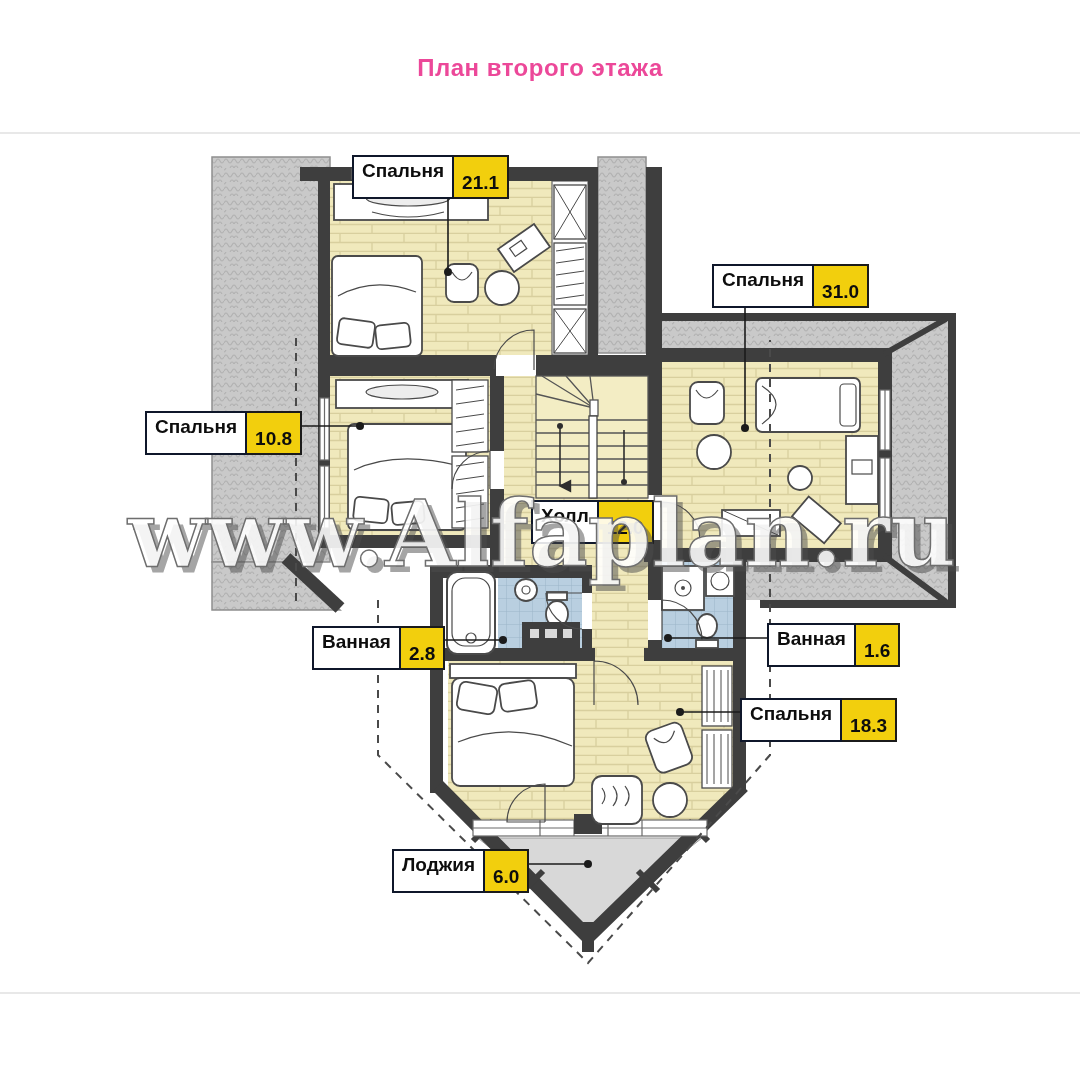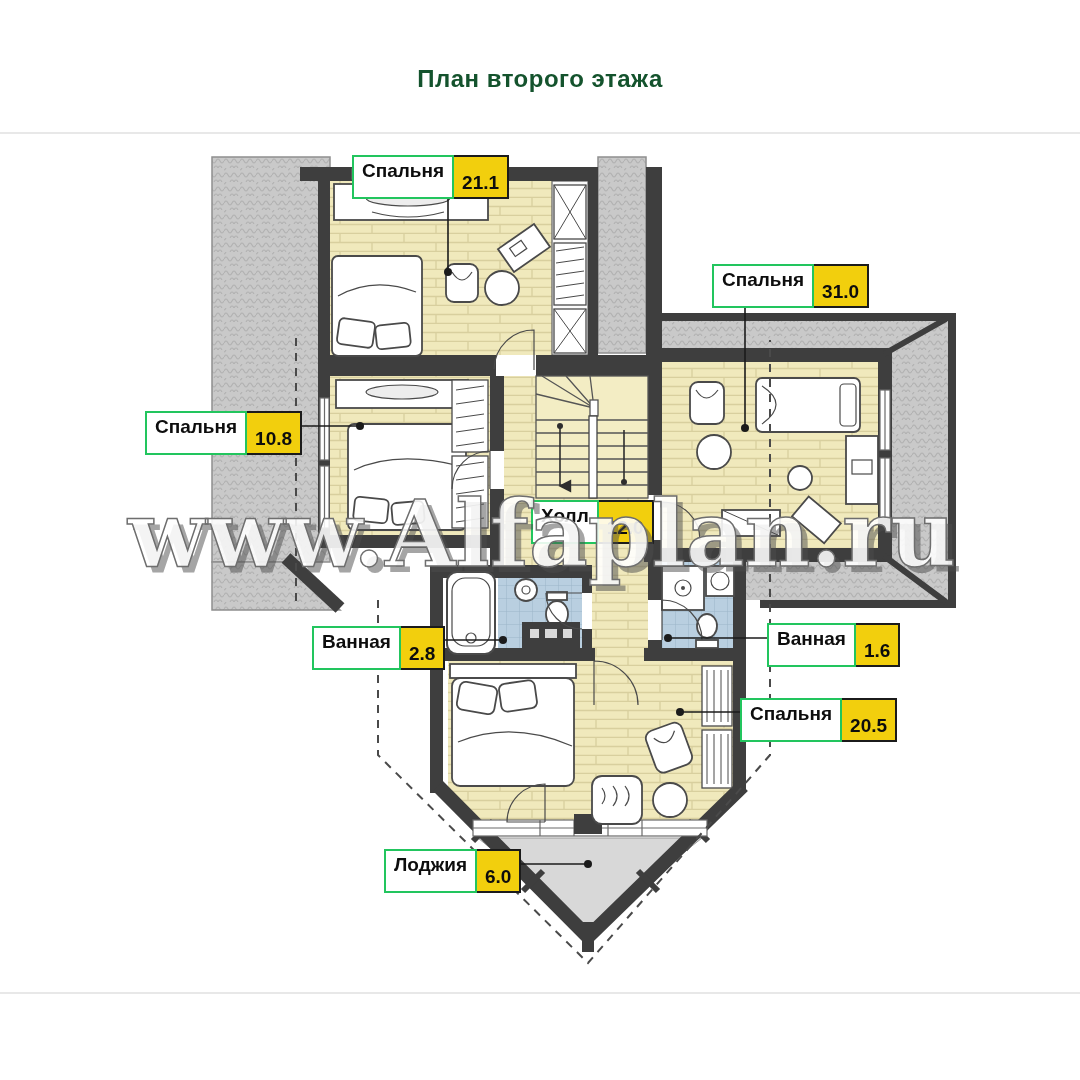--- a/index.html
+++ b/index.html
@@ -1,26 +1,26 @@
 <!DOCTYPE html>
 <html><head>
 <meta charset="utf-8">
 <style>
   html,body{margin:0;padding:0;background:#fff;}
   .page{position:relative;width:1080px;height:1080px;background:#fff;overflow:hidden;
         font-family:"Liberation Sans",sans-serif;}
-  .title{position:absolute;top:65px;left:0;width:100%;text-align:center;
-         font-size:24px;font-weight:bold;color:#14532d;letter-spacing:.5px;}
+  .title{position:absolute;top:54px;left:0;width:100%;text-align:center;
+         font-size:24px;font-weight:bold;color:#ec4899;letter-spacing:.5px;}
   .hr{position:absolute;left:0;width:100%;height:2px;background:#e8e8e8;}
   .hr.top{top:132px}.hr.bottom{top:992px}
   svg.plan{position:absolute;left:0;top:0;z-index:1;}
   svg.wm{position:absolute;left:0;top:0;z-index:3;pointer-events:none;}
   .rlabel{position:absolute;z-index:2;display:flex;line-height:1;
           font-weight:bold;font-size:19px;color:#0d0d0d;white-space:nowrap;}
-  .rlabel .nm{background:#fff;border:2px solid #22c55e;padding:4px 8px 5px;}
+  .rlabel .nm{background:#fff;border:2px solid #0f172a;padding:4px 8px 5px;}
   .rlabel .ar{background:#f2cf0d;border:2px solid #1b1b1b;border-left:none;padding:16px 8px 5px;}
 </style>
 </head>
 <body>
 
 <div class="page">
 
   <div class="title">План второго этажа</div>
   <div class="hr top"></div>
   <div class="hr bottom"></div>
@@ -282,23 +282,23 @@
   <div class="rlabel" style="left:312px;top:626px">
     <span class="nm">Ванная</span>
       <span class="ar">2.8</span>
   </div>
   <div class="rlabel" style="left:767px;top:623px">
     <span class="nm">Ванная</span>
       <span class="ar">1.6</span>
   </div>
   <div class="rlabel" style="left:740px;top:698px">
     <span class="nm">Спальня</span>
-      <span class="ar">20.5</span>
-  </div>
-  <div class="rlabel" style="left:384px;top:849px">
+      <span class="ar">18.3</span>
+  </div>
+  <div class="rlabel" style="left:392px;top:849px">
     <span class="nm">Лоджия</span>
       <span class="ar">6.0</span>
   </div>
 
   <svg class="wm" width="1080" height="1080" viewBox="0 0 1080 1080">
     <text x="548" y="572" text-anchor="middle" textLength="828" lengthAdjust="spacingAndGlyphs" font-family="DejaVu Serif, serif" font-weight="bold" font-size="92" fill="#4d4d4d" opacity="0.5">www.Alfaplan.ru</text>
     <text x="542" y="566" text-anchor="middle" textLength="828" lengthAdjust="spacingAndGlyphs" font-family="DejaVu Serif, serif" font-weight="bold" font-size="92" fill="#ffffff" fill-opacity="0.88" stroke="#6e6e6e" stroke-width="1.5">www.Alfaplan.ru</text>
   </svg>
 
 </div>

